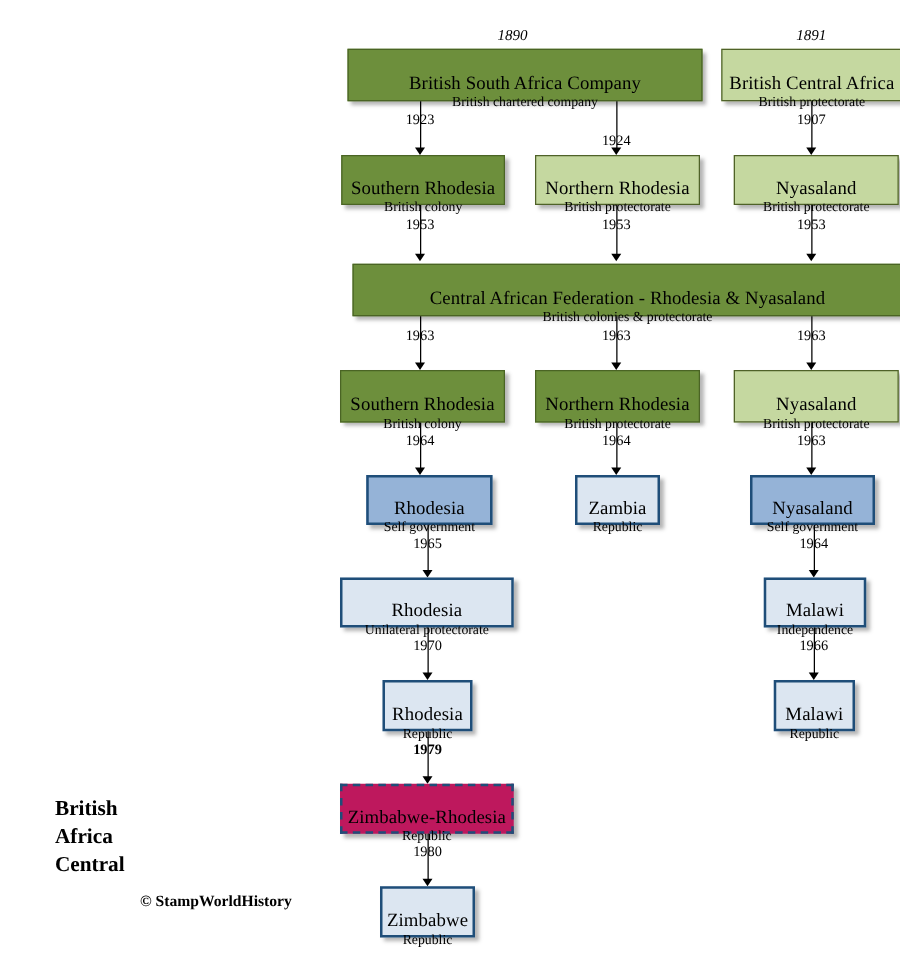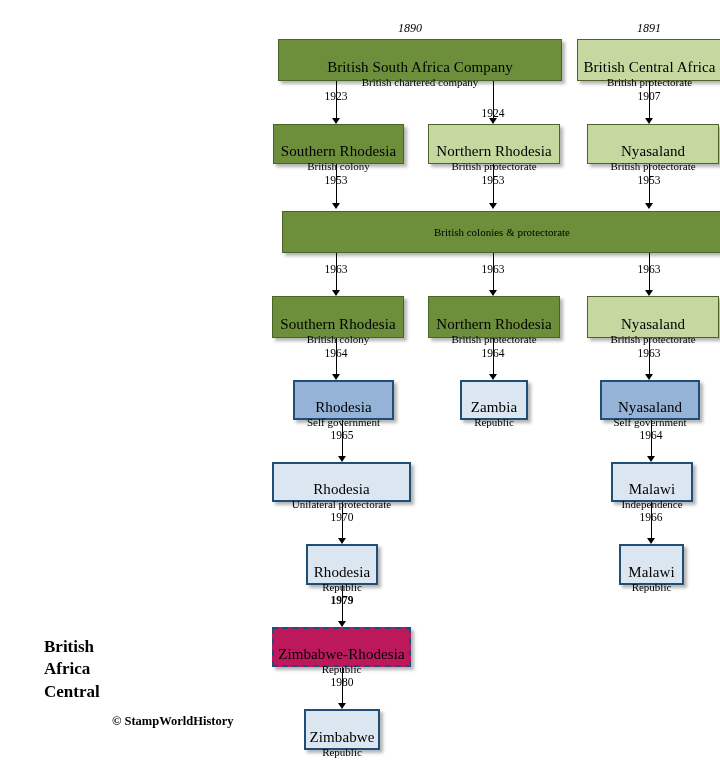--- a/index.html
+++ b/index.html
@@ -171,20 +171,21 @@
 
   <div class="conn" style="left:477px; top:164px; height:42px;"></div>
   <div class="arrowhead" style="left:473px; top:203px;"></div>
   <div class="yearlabel" style="left:447px; top:174px; width:60px;">1953</div>
 
   <div class="conn" style="left:633px; top:164px; height:42px;"></div>
   <div class="arrowhead" style="left:629px; top:203px;"></div>
   <div class="yearlabel" style="left:603px; top:174px; width:60px;">1953</div>
 
   <div class="node green-dark" style="left:266px; top:211px; width:440px; height:42px;">
+    <span class="title">Central African Federation - Rhodesia &amp; Nyasaland</span>
     <span class="sub">British colonies &amp; protectorate</span>
   </div>
 
   <div class="conn" style="left:320px; top:253px; height:40px;"></div>
   <div class="arrowhead" style="left:316px; top:290px;"></div>
   <div class="yearlabel" style="left:290px; top:263px; width:60px;">1963</div>
 
   <div class="conn" style="left:477px; top:253px; height:40px;"></div>
   <div class="arrowhead" style="left:473px; top:290px;"></div>
   <div class="yearlabel" style="left:447px; top:263px; width:60px;">1963</div>

